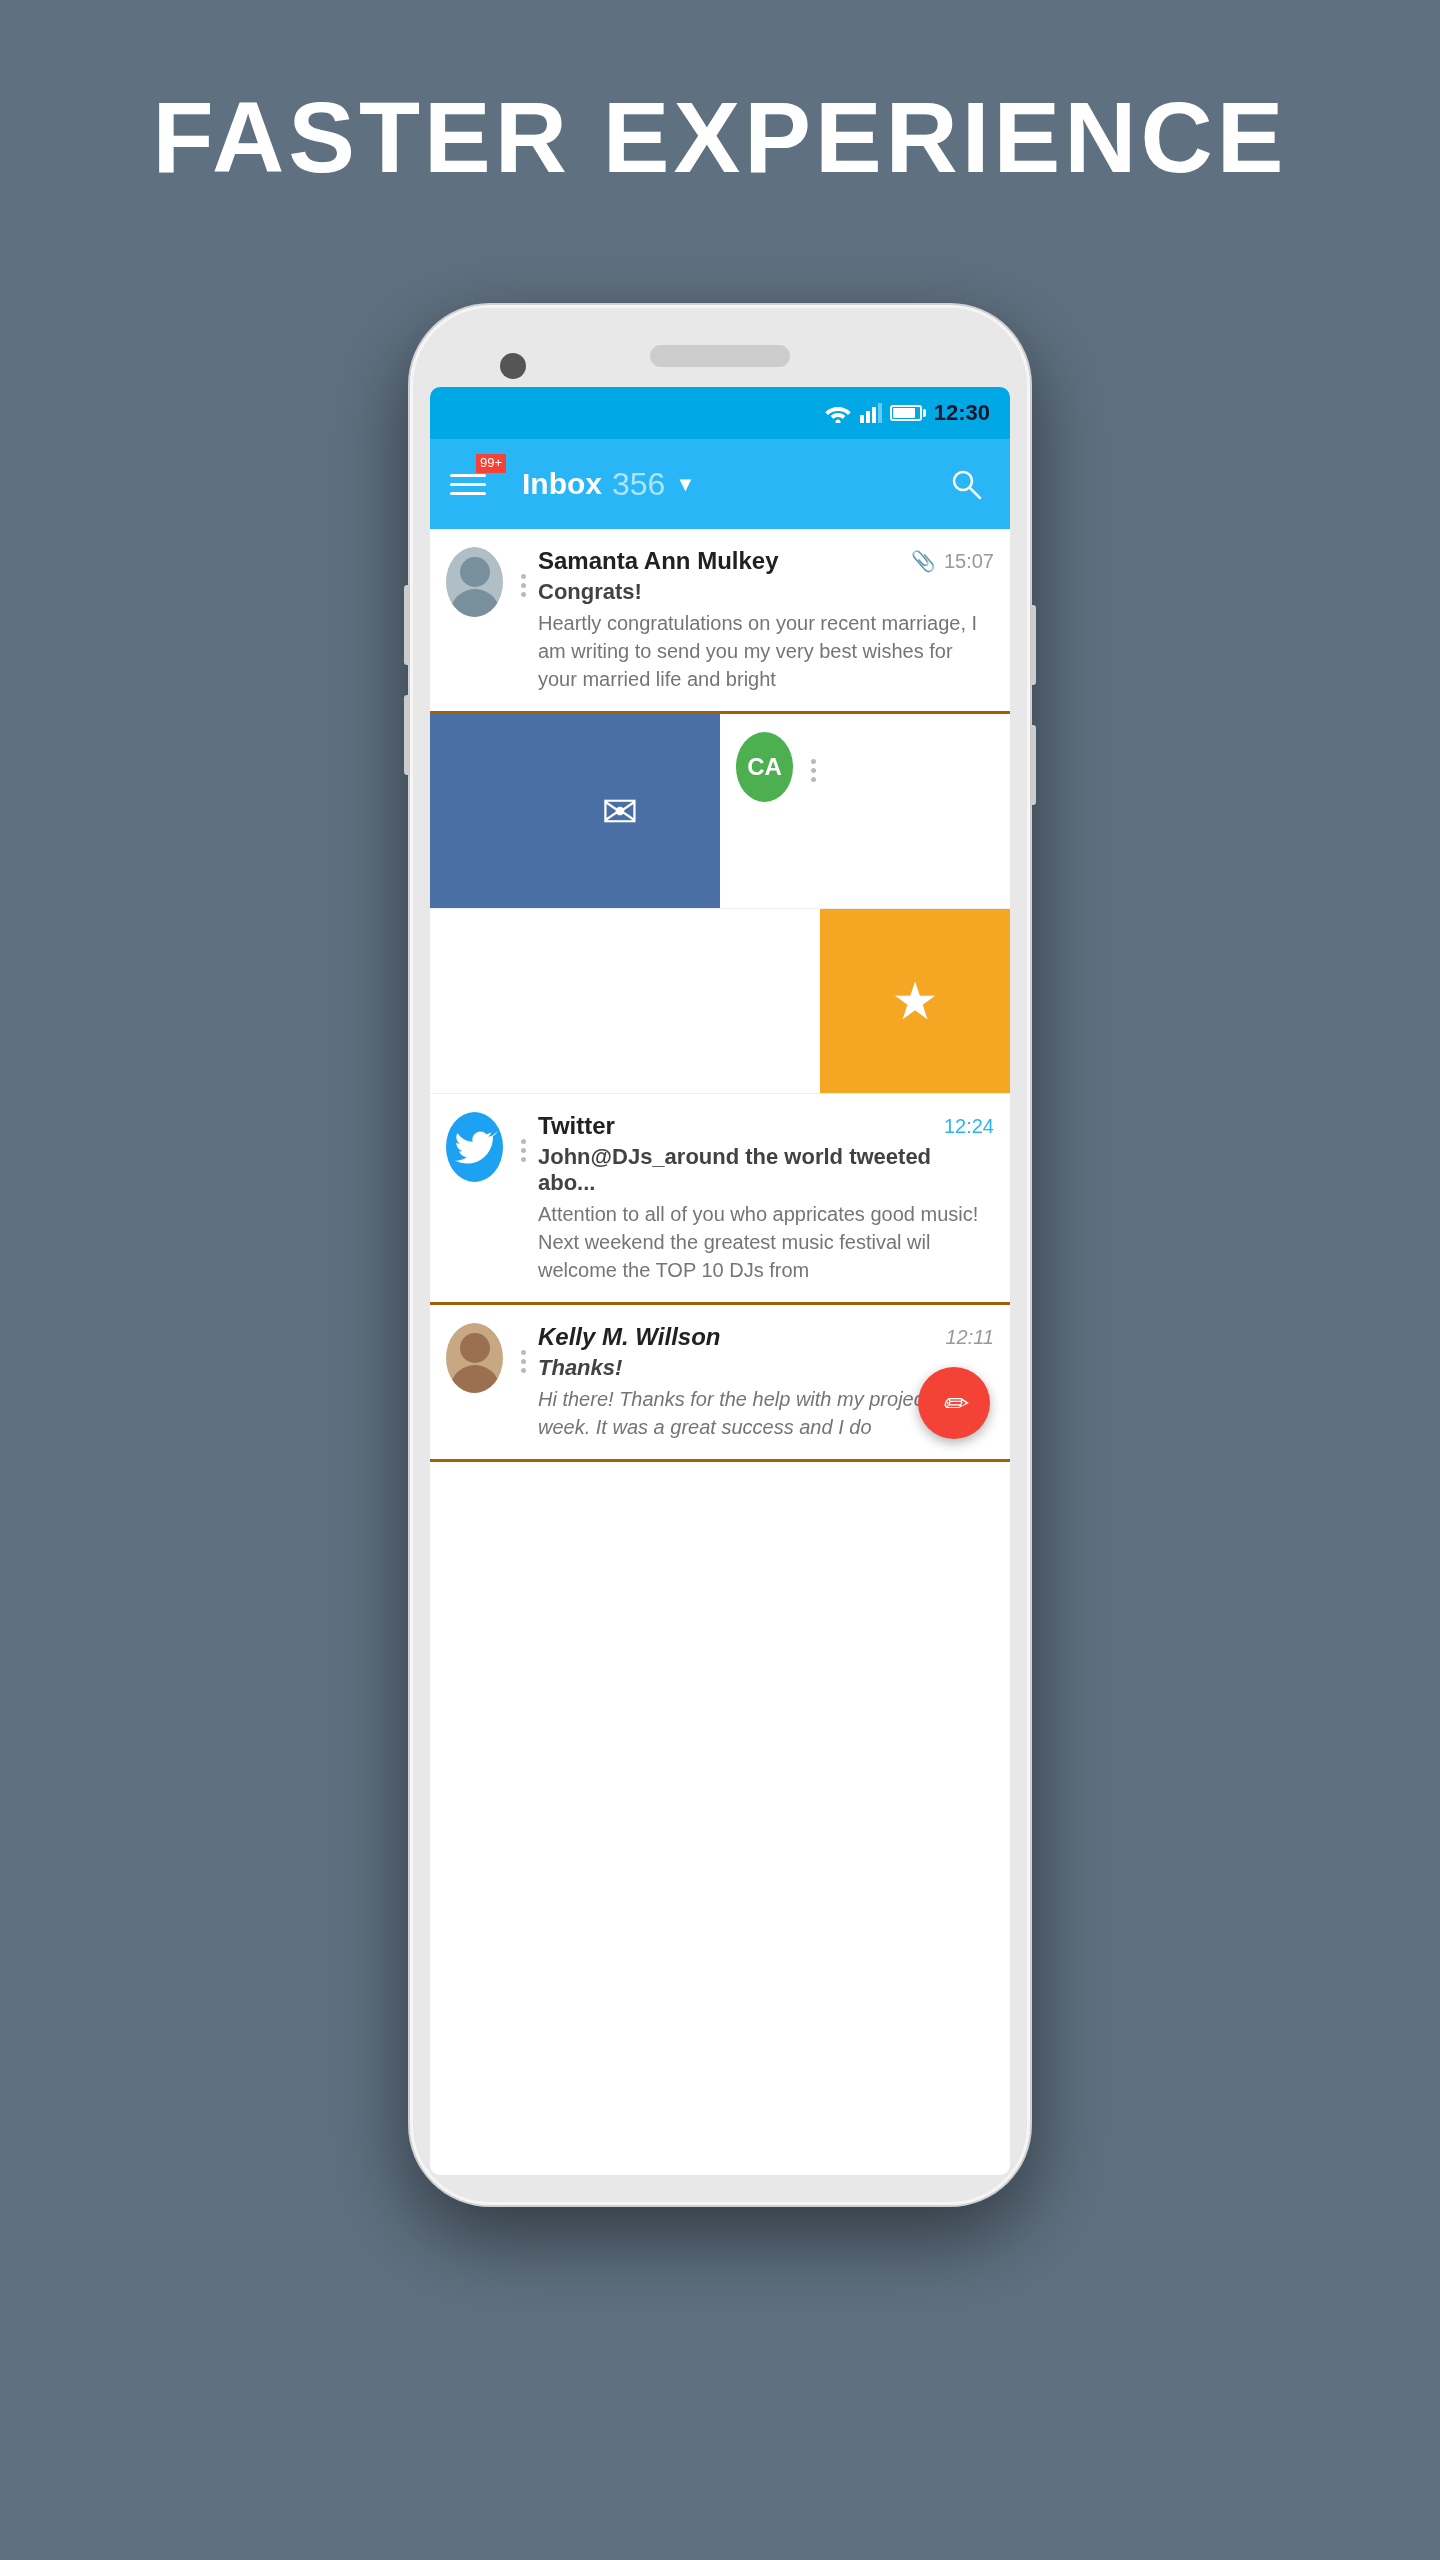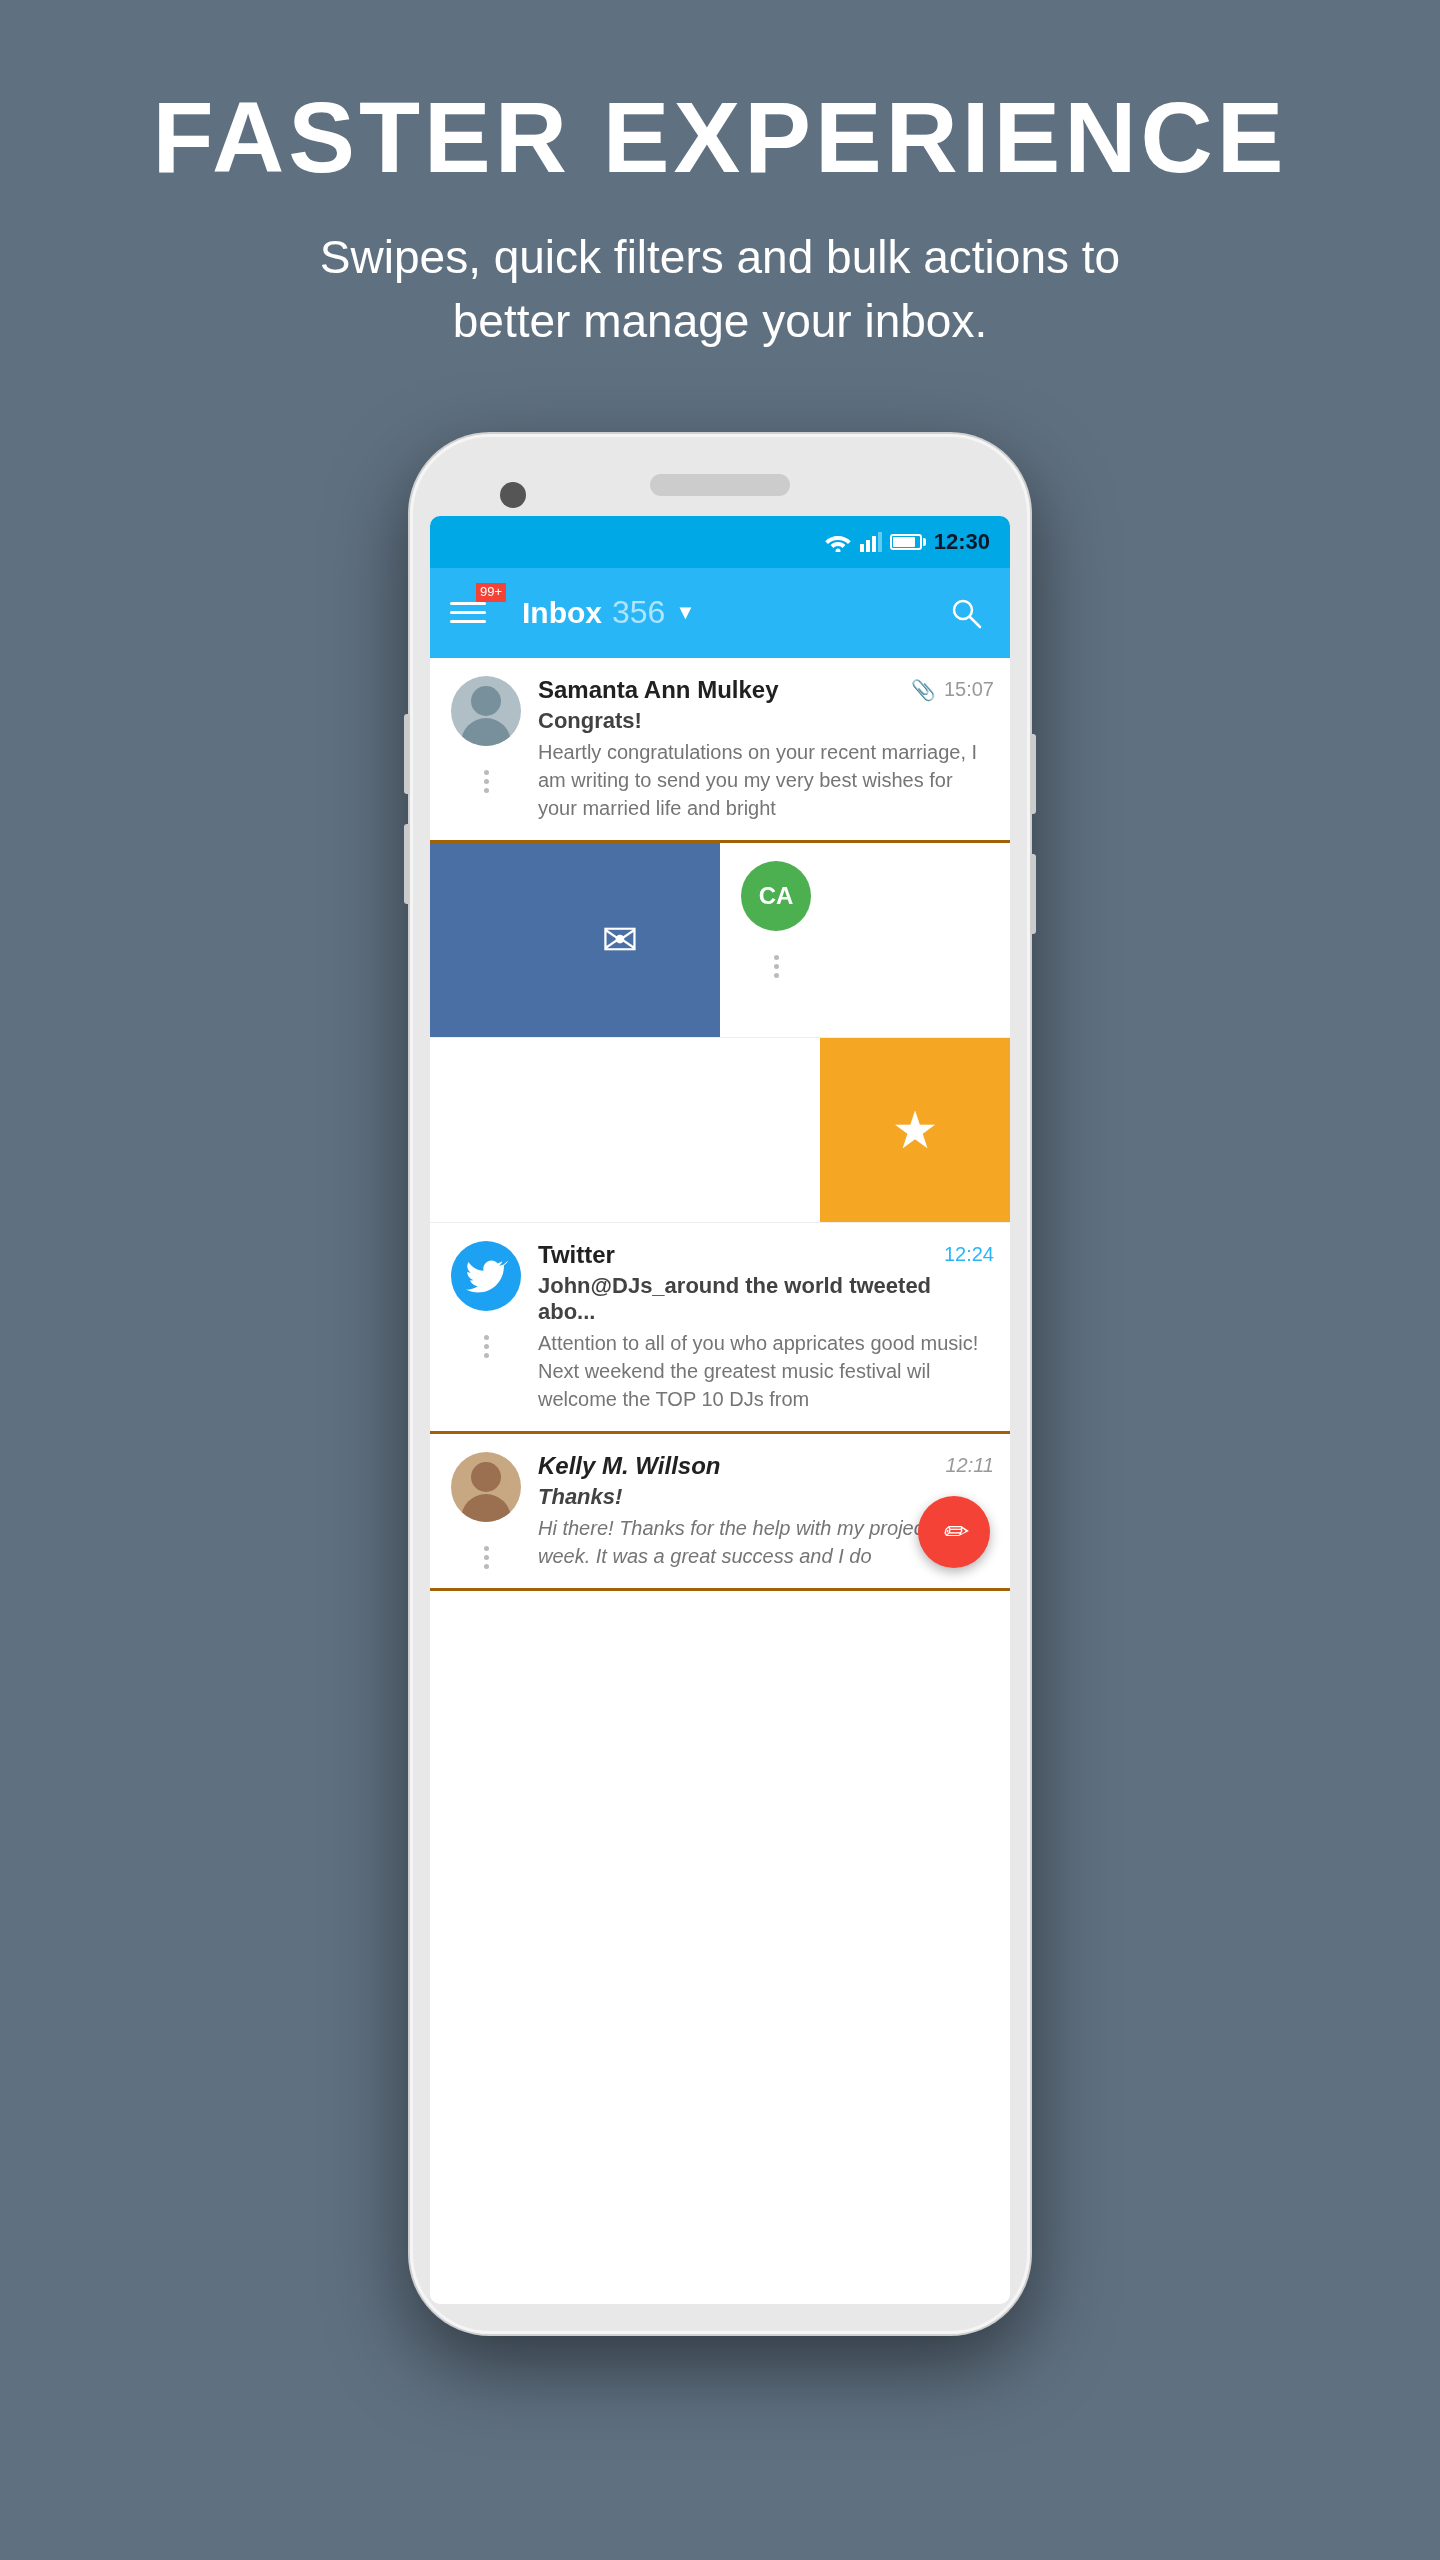--- a/index.html
+++ b/index.html
@@ -254,21 +254,20 @@
       padding: 18px 16px;
       border-bottom: 3px solid #a16207;
       position: relative;
       background: white;
     }
 
     .avatar-area {
       width: 80px;
       flex-shrink: 0;
       display: flex;
-      flex-direction: column;
       align-items: center;
       gap: 18px;
       text-align: right;
     }
 
     .avatar-circle {
       width: 70px;
       height: 70px;
       border-radius: 50%;
       display: flex;
@@ -426,21 +425,20 @@
       height: 28px;
       background: #78909c;
       border-radius: 25px 25px 0 0;
     }
   </style>
 </head>
 <body>
 
 <div class="page-header">
   <h1 class="page-title">FASTER EXPERIENCE</h1>
-  <p class="page-subtitle">Swipes, quick filters and bulk actions to better manage your inbox.</p>
 </div>
 
 <div class="phone-wrapper">
   <div class="phone-shell">
 
     <div class="phone-side-button top"></div>
     <div class="phone-side-button middle"></div>
     <div class="phone-left-button vol-up"></div>
     <div class="phone-left-button vol-down"></div>
 

